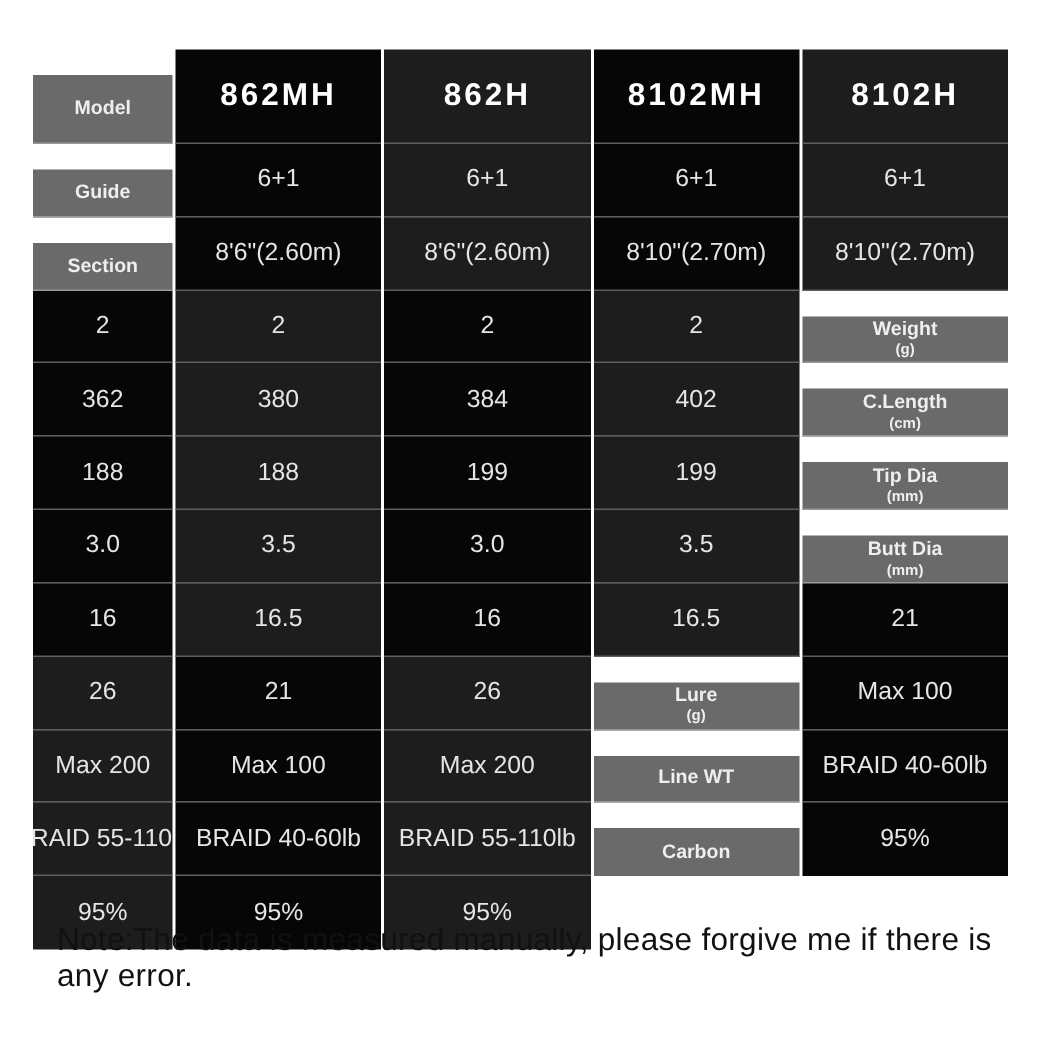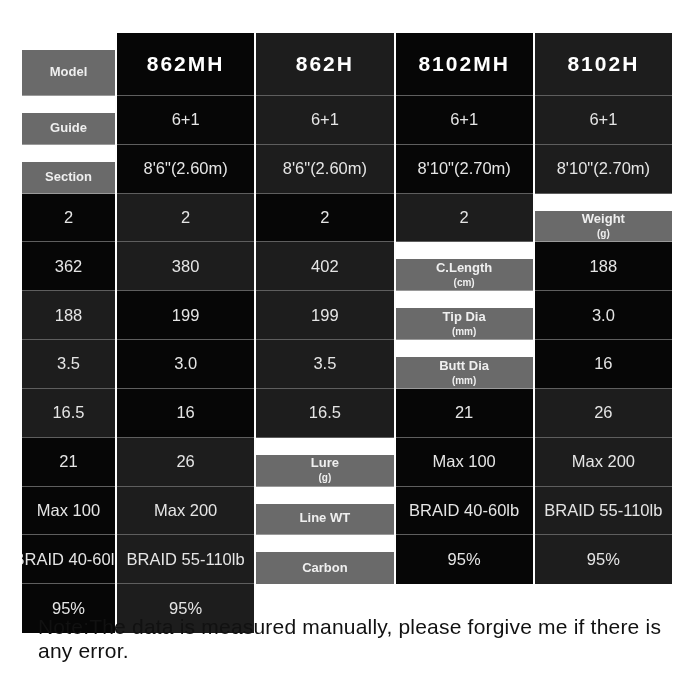--- a/index.html
+++ b/index.html
@@ -85,20 +85,21 @@
       <div class="cell value-cell bg-dark">2</div>
       <div class="cell value-cell bg-mid">2</div>
       <div class="cell value-cell bg-dark">2</div>
       <div class="cell value-cell bg-mid">2</div>
       <div class="cell label-cell">
         <div class="lbl">Weight</div>
         <div class="unit">(g)</div>
       </div>
       <div class="cell value-cell bg-dark">362</div>
       <div class="cell value-cell bg-mid">380</div>
+      <div class="cell value-cell bg-dark">384</div>
       <div class="cell value-cell bg-mid">402</div>
       <div class="cell label-cell">
         <div class="lbl">C.Length</div>
         <div class="unit">(cm)</div>
       </div>
       <div class="cell value-cell bg-dark">188</div>
       <div class="cell value-cell bg-mid">188</div>
       <div class="cell value-cell bg-dark">199</div>
       <div class="cell value-cell bg-mid">199</div>
       <div class="cell label-cell">

